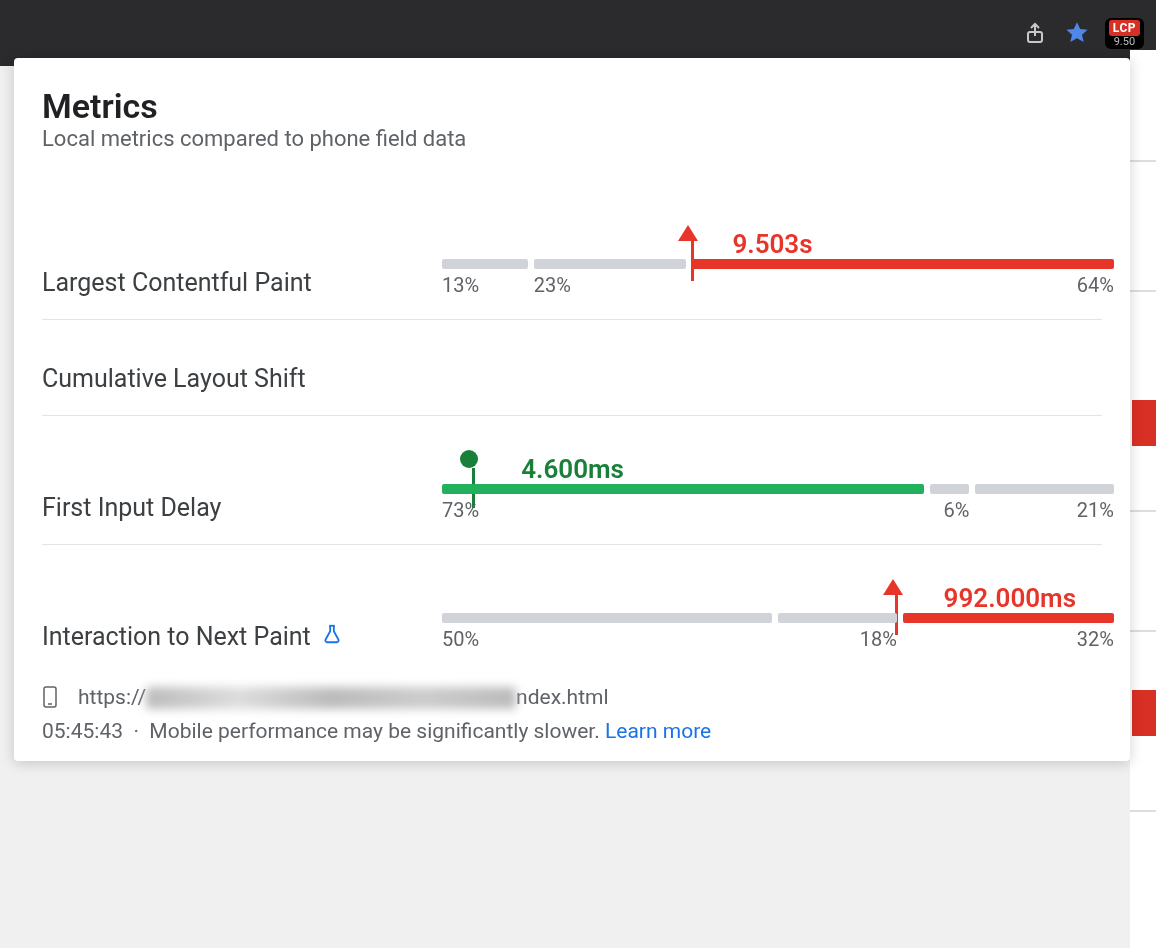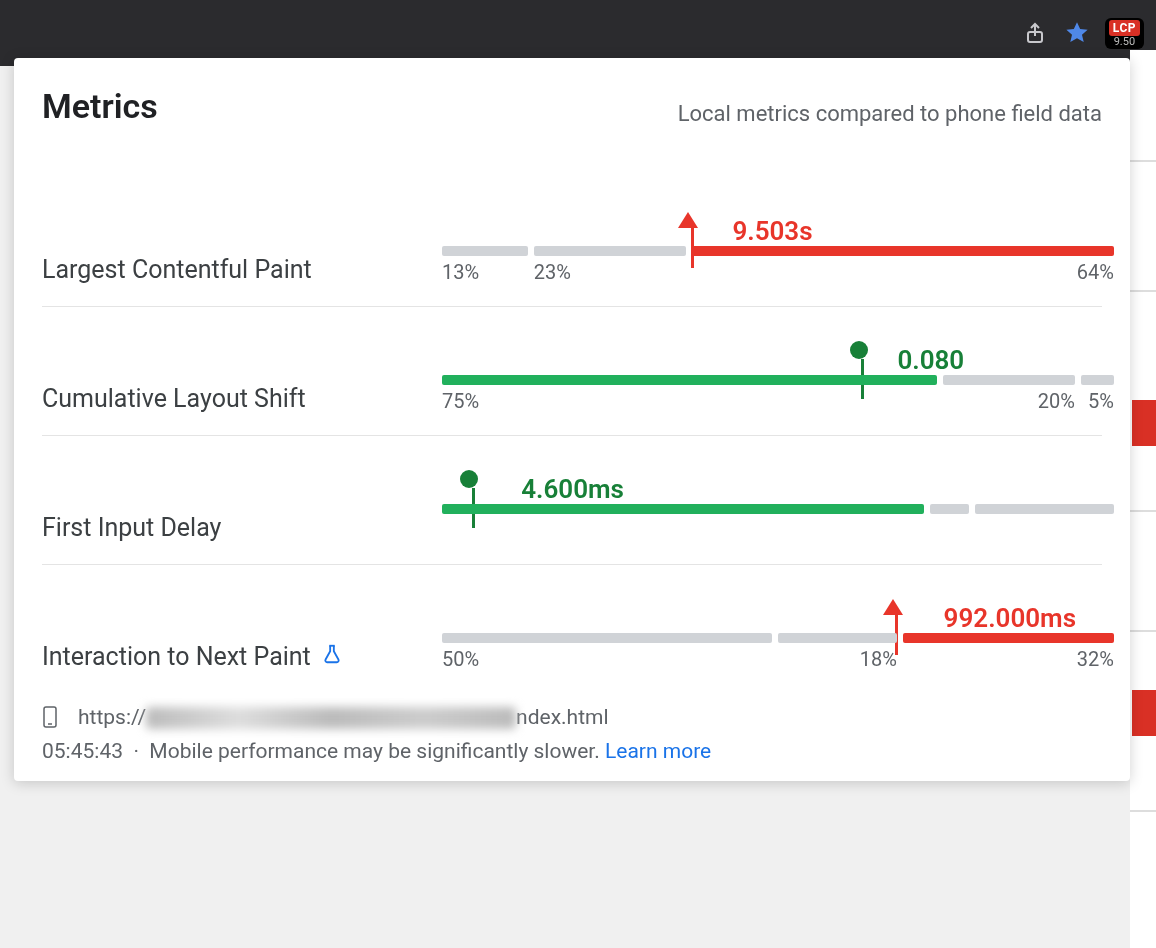--- a/index.html
+++ b/index.html
@@ -59,22 +59,23 @@
     top: 58px;
     right: 26px;
     background: #fff;
     box-shadow: 0 2px 14px rgba(0,0,0,0.18);
     border-radius: 4px;
     padding: 28px 28px 18px 28px;
   }
   .panel-header {
     display: flex;
     justify-content: space-between;
-    align-items: flex-end;
-    margin-bottom: 52px;
+    align-items: flex-start;
+    margin-bottom: 40px;
+    flex-direction: column;
   }
   .panel-title {
     font-size: 34px;
     font-weight: 600;
     color: #202124;
   }
   .panel-subtitle {
     font-size: 22px;
     color: #5f6368;
   }
@@ -230,56 +231,42 @@
             <span style="flex: 0 0 13%; width: 13%; text-align: left;">13%</span>
             <span style="flex: 0 0 23%; width: 23%; text-align: left;">23%</span>
             <span style="flex: 0 0 64%; width: 64%; text-align: right;">64%</span>
           </div>
         </div>
       </div>
       <div class="metric-row">
         <div class="metric-name">
           <span>Cumulative Layout Shift</span>
         </div>
-        <div class="metric-chart">
-          <div class="value-line" style="left: 69%;">
-            <span class="value-text green">0.080</span>
-          </div>
-          <div class="marker green" style="left: 63%;">
-            <div class="dot"></div>
-            <div class="stem"></div>
-          </div>
-          <div class="bars">
-            <div class="bar green" style="flex: 0 0 75%; width: 75%;"></div>
-            <div class="bar grey" style="flex: 0 0 20%; width: 20%;"></div>
-            <div class="bar grey" style="flex: 0 0 5%; width: 5%;"></div>
-          </div>
-          <div class="labels">
-            <span style="flex: 0 0 75%; width: 75%; text-align: left;">75%</span>
-            <span style="flex: 0 0 20%; width: 20%; text-align: right;">20%</span>
-            <span style="flex: 0 0 5%; width: 5%; text-align: right;">5%</span>
-          </div>
-        </div>
       </div>
       <div class="metric-row">
         <div class="metric-name">
           <span>First Input Delay</span>
         </div>
         <div class="metric-chart">
           <div class="value-line" style="left: 12%;">
             <span class="value-text green">4.600ms</span>
           </div>
           <div class="marker green" style="left: 4%;">
             <div class="dot"></div>
             <div class="stem"></div>
           </div>
           <div class="bars">
             <div class="bar green" style="flex: 0 0 73%; width: 73%;"></div>
             <div class="bar grey" style="flex: 0 0 6%; width: 6%;"></div>
             <div class="bar grey" style="flex: 0 0 21%; width: 21%;"></div>
+          </div>
+          <div class="labels">
+            <span style="flex: 0 0 73%; width: 73%; text-align: left;">73%</span>
+            <span style="flex: 0 0 6%; width: 6%; text-align: right;">6%</span>
+            <span style="flex: 0 0 21%; width: 21%; text-align: right;">21%</span>
           </div>
         </div>
       </div>
       <div class="metric-row">
         <div class="metric-name">
           <span>Interaction to Next Paint</span>
           <span class="flask-icon"><svg width="22" height="22" viewBox="0 0 24 24" fill="none" stroke="currentColor" stroke-width="2">
               <path d="M9 3h6"></path>
               <path d="M10 3v6l-5 9a2 2 0 0 0 1.8 3h10.4a2 2 0 0 0 1.8-3l-5-9V3"></path>
             </svg></span>

